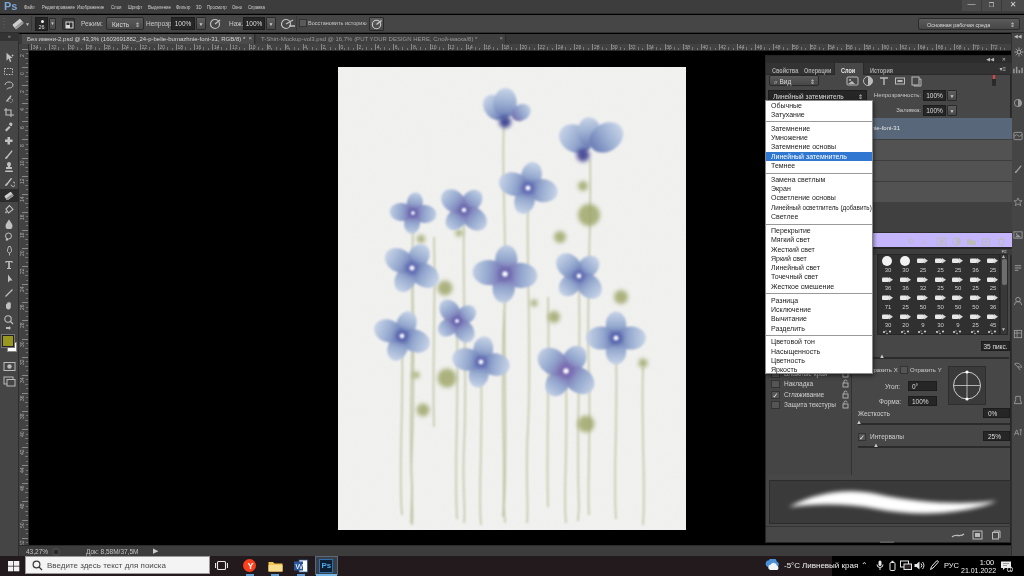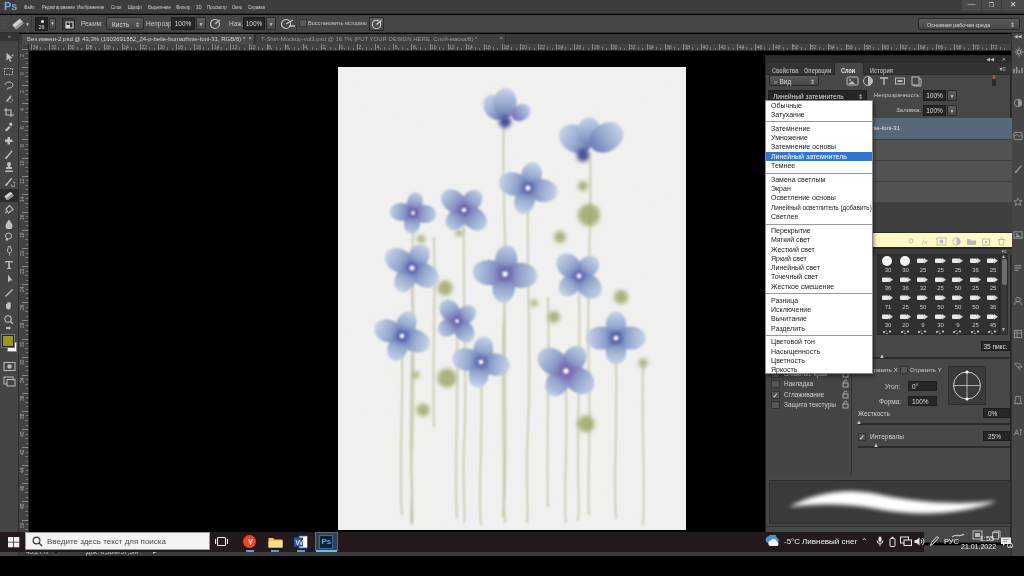--- a/index.html
+++ b/index.html
@@ -914,21 +914,21 @@
 <span class="t" style="right:89px;top:51px;font-size:6px;color:#c8c8c8;">Заливка:</span>
 <div class="abs darkbox" style="left:157px;top:49px;width:23px;height:11px;font-size:6.5px;text-align:center;line-height:9px;">100%</div>
 <div class="abs upbtn" style="left:181px;top:49px;width:10px;height:11px;font-size:5px;text-align:center;line-height:10px;">▼</div>
 <div class="abs" style="left:0;top:62px;width:246px;height:21px;background:#58687a;">
         <span class="t" style="right:112px;top:7px;font-size:6px;color:#e8e8e8;">1603691882_24-p-belie-bumazhnie-foni-31</span>
       </div>
 <div class="abs" style="left:0;top:83px;width:246px;height:21px;background:#525252;border-top:1px solid #3e3e3e;"></div>
 <div class="abs" style="left:0;top:104px;width:246px;height:21px;background:#525252;border-top:1px solid #3e3e3e;"></div>
 <div class="abs" style="left:0;top:125px;width:246px;height:21px;background:#525252;border-top:1px solid #3e3e3e;"></div>
 <div class="abs" style="left:0;top:146px;width:246px;height:32px;background:#404040;"></div>
-<div class="abs" style="left:0;top:176px;width:246px;height:15px;background:#fef9c3;border-top:1px solid #2e2e2e;padding-left:36px;">
+<div class="abs" style="left:0;top:176px;width:246px;height:15px;background:#c4b5fd;border-top:1px solid #2e2e2e;padding-left:36px;">
 <svg class="abs" style="left:140px;top:3px;" width="11" height="11" viewBox="0 0 11 11">
           <path d="M4 7 a2.5 2.5 0 0 1 0 -4 l2 0 M6 3 a2.5 2.5 0 0 1 0 4 l-2 0" stroke="#bbb" fill="none" stroke-width="1"></path>
         </svg>
 <svg class="abs" style="left:155px;top:3px;" width="11" height="11" viewBox="0 0 11 11">
           <text x="1" y="8" font-size="7" font-style="italic" fill="#bbb" font-family="Liberation Serif">fx</text>
         </svg>
 <svg class="abs" style="left:170px;top:3px;" width="11" height="11" viewBox="0 0 11 11">
           <rect x="1" y="2" width="9" height="7" fill="none" stroke="#bbb" stroke-width="1"></rect>
           <circle cx="5.5" cy="5.5" r="2" fill="#bbb"></circle>
         </svg>
@@ -1306,21 +1306,21 @@
 <span class="t" style="left:5px;top:204.9px;font-size:7px;color:#1a1a1a;">Исключение</span>
 <span class="t" style="left:5px;top:214.2px;font-size:7px;color:#1a1a1a;">Вычитание</span>
 <span class="t" style="left:5px;top:223.5px;font-size:7px;color:#1a1a1a;">Разделить</span>
 <div class="abs" style="left:0;top:234.1px;width:106px;height:1px;background:#999;"></div>
 <span class="t" style="left:5px;top:237.4px;font-size:7px;color:#1a1a1a;">Цветовой тон</span>
 <span class="t" style="left:5px;top:246.7px;font-size:7px;color:#1a1a1a;">Насыщенность</span>
 <span class="t" style="left:5px;top:256.0px;font-size:7px;color:#1a1a1a;">Цветность</span>
 <span class="t" style="left:5px;top:265.3px;font-size:7px;color:#1a1a1a;">Яркость</span>
 </div>
 
-<div id="taskbar" class="abs" style="left:0;top:532px;width:924px;height:20px;background:#221a1d;">
+<div id="taskbar" class="abs" style="left:0;top:556px;width:832px;height:20px;background:#221a1d;">
 <svg class="abs" style="left:8px;top:5px;" width="12" height="11" viewBox="0 0 12 11">
         <rect x="0" y="0" width="5.3" height="4.8" fill="#f2f2f2"></rect>
         <rect x="6" y="0" width="5.3" height="4.8" fill="#f2f2f2"></rect>
         <rect x="0" y="5.5" width="5.3" height="4.8" fill="#f2f2f2"></rect>
         <rect x="6" y="5.5" width="5.3" height="4.8" fill="#f2f2f2"></rect>
       </svg>
 <div class="abs" style="left:25px;top:0px;width:185px;height:18px;background:#f4f4f4;border:1px solid #9a9a9a;"></div>
 <svg class="abs" style="left:32px;top:4px;" width="11" height="11" viewBox="0 0 11 11">
         <circle cx="4.5" cy="4.5" r="3.4" fill="none" stroke="#3a3a3a" stroke-width="1.2"></circle>
         <path d="M7 7 L10 10" stroke="#3a3a3a" stroke-width="1.3"></path>
@@ -1347,21 +1347,21 @@
       </div>
 <div class="abs" style="left:246px;top:17.5px;width:8px;height:2px;background:#5f9ad0;"></div>
 <div class="abs" style="left:271px;top:17.5px;width:8px;height:2px;background:#5f9ad0;"></div>
 <div class="abs" style="left:297px;top:17.5px;width:8px;height:2px;background:#5f9ad0;"></div>
 <div class="abs" style="left:316px;top:17.5px;width:21px;height:2px;background:#76b9e8;"></div>
 <svg class="abs" style="left:765px;top:3px;" width="16" height="13" viewBox="0 0 16 13">
         <path d="M3 8 a3.5 3.5 0 0 1 1 -6.8 a4 4 0 0 1 7.6 1.2 a3 3 0 0 1 0.5 5.6 Z" fill="#4a90d9"></path>
         <path d="M5 11 a2.8 2.8 0 0 1 0.8 -5.4 a3.2 3.2 0 0 1 6 1 a2.4 2.4 0 0 1 0.4 4.4 Z" fill="#eef4fa"></path>
       </svg>
 <span class="t" style="left:784px;top:5px;font-size:8px;color:#f0f0f0;">-5°C</span>
-<span class="t" style="left:802px;top:5px;font-size:8px;color:#f0f0f0;">Ливневый снег</span>
+<span class="t" style="left:802px;top:5px;font-size:8px;color:#f0f0f0;">Ливневый края</span>
 <span class="t" style="left:861px;top:5px;font-size:8px;color:#e8e8e8;">⌃</span>
 <svg class="abs" style="left:876px;top:4px;" width="8" height="11" viewBox="0 0 8 11">
         <rect x="2.5" y="0.5" width="3" height="5.5" rx="1.5" fill="#e8e8e8"></rect>
         <path d="M1 4.5 a3 3 0 0 0 6 0 M4 7.8 L4 10" stroke="#e8e8e8" fill="none" stroke-width="1"></path>
       </svg>
 <svg class="abs" style="left:888px;top:4px;" width="9" height="11" viewBox="0 0 9 11">
         <rect x="2" y="2.5" width="5" height="8" rx="1" fill="none" stroke="#e8e8e8" stroke-width="1"></rect>
         <rect x="3.5" y="0.8" width="2" height="1.5" fill="#e8e8e8"></rect>
       </svg>
 <svg class="abs" style="left:900px;top:4px;" width="12" height="11" viewBox="0 0 12 11">
@@ -1369,21 +1369,21 @@
         <rect x="4" y="4" width="7.5" height="5.5" fill="#2a2225" stroke="#e8e8e8" stroke-width="1"></rect>
       </svg>
 <svg class="abs" style="left:914px;top:4px;" width="11" height="11" viewBox="0 0 11 11">
         <path d="M0.5 4 L2.5 4 L5.5 1.5 L5.5 9.5 L2.5 7 L0.5 7 Z" fill="#e8e8e8"></path>
         <path d="M7 3.5 a3 3 0 0 1 0 4 M8.5 2 a5 5 0 0 1 0 7" stroke="#e8e8e8" fill="none" stroke-width="1"></path>
       </svg>
 <svg class="abs" style="left:929px;top:4px;" width="10" height="11" viewBox="0 0 10 11">
         <path d="M1.5 9.5 L2.5 6.5 L7.5 1 C8.5 0 10 1.5 9 2.5 L4 8 Z" fill="none" stroke="#e8e8e8" stroke-width="1"></path>
       </svg>
 <span class="t" style="left:944px;top:5px;font-size:7.5px;color:#f0f0f0;">РУС</span>
-<span class="t" style="left:967px;top:1.5px;width:40px;text-align:center;font-size:7.5px;color:#f0f0f0;">1:55</span>
+<span class="t" style="left:967px;top:1.5px;width:40px;text-align:center;font-size:7.5px;color:#f0f0f0;">1:00</span>
 <span class="t" style="left:961px;top:10.5px;font-size:7px;color:#f0f0f0;">21.01.2022</span>
 <svg class="abs" style="left:1000px;top:4px;" width="13" height="12" viewBox="0 0 13 12">
         <path d="M1 1.5 L11 1.5 L11 8 L5 8 L3 10 L3 8 L1 8 Z" fill="#ebebeb"></path>
         <path d="M3 3.5 L9 3.5 M3 5.5 L7 5.5" stroke="#888" stroke-width="0.8"></path>
         <circle cx="10" cy="9.5" r="2.6" fill="none" stroke="#e8e8e8" stroke-width="0.9"></circle>
         <text x="9" y="11" font-size="4.5" fill="#e8e8e8">1</text>
       </svg>
 </div>
 
 </div>

